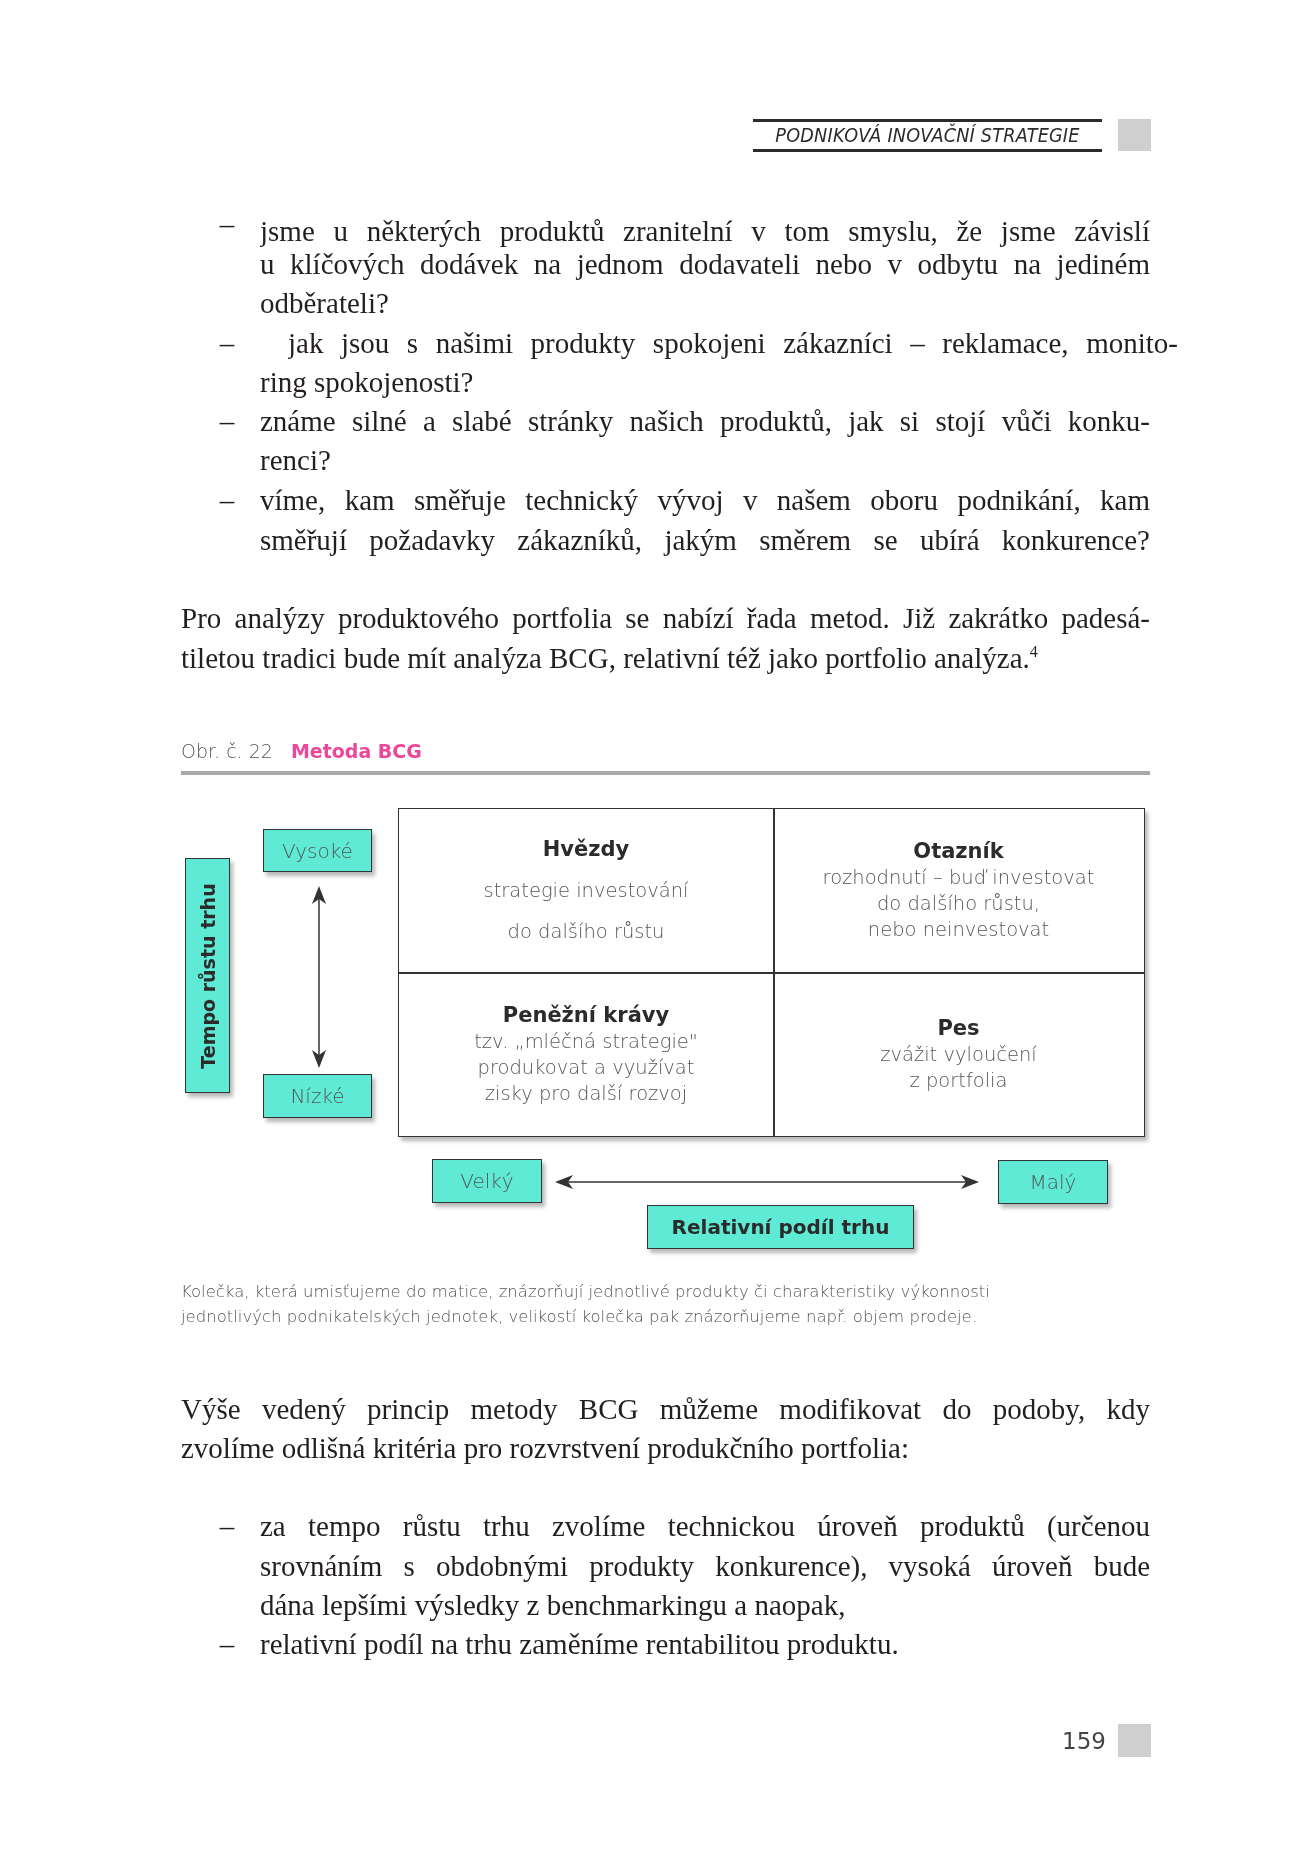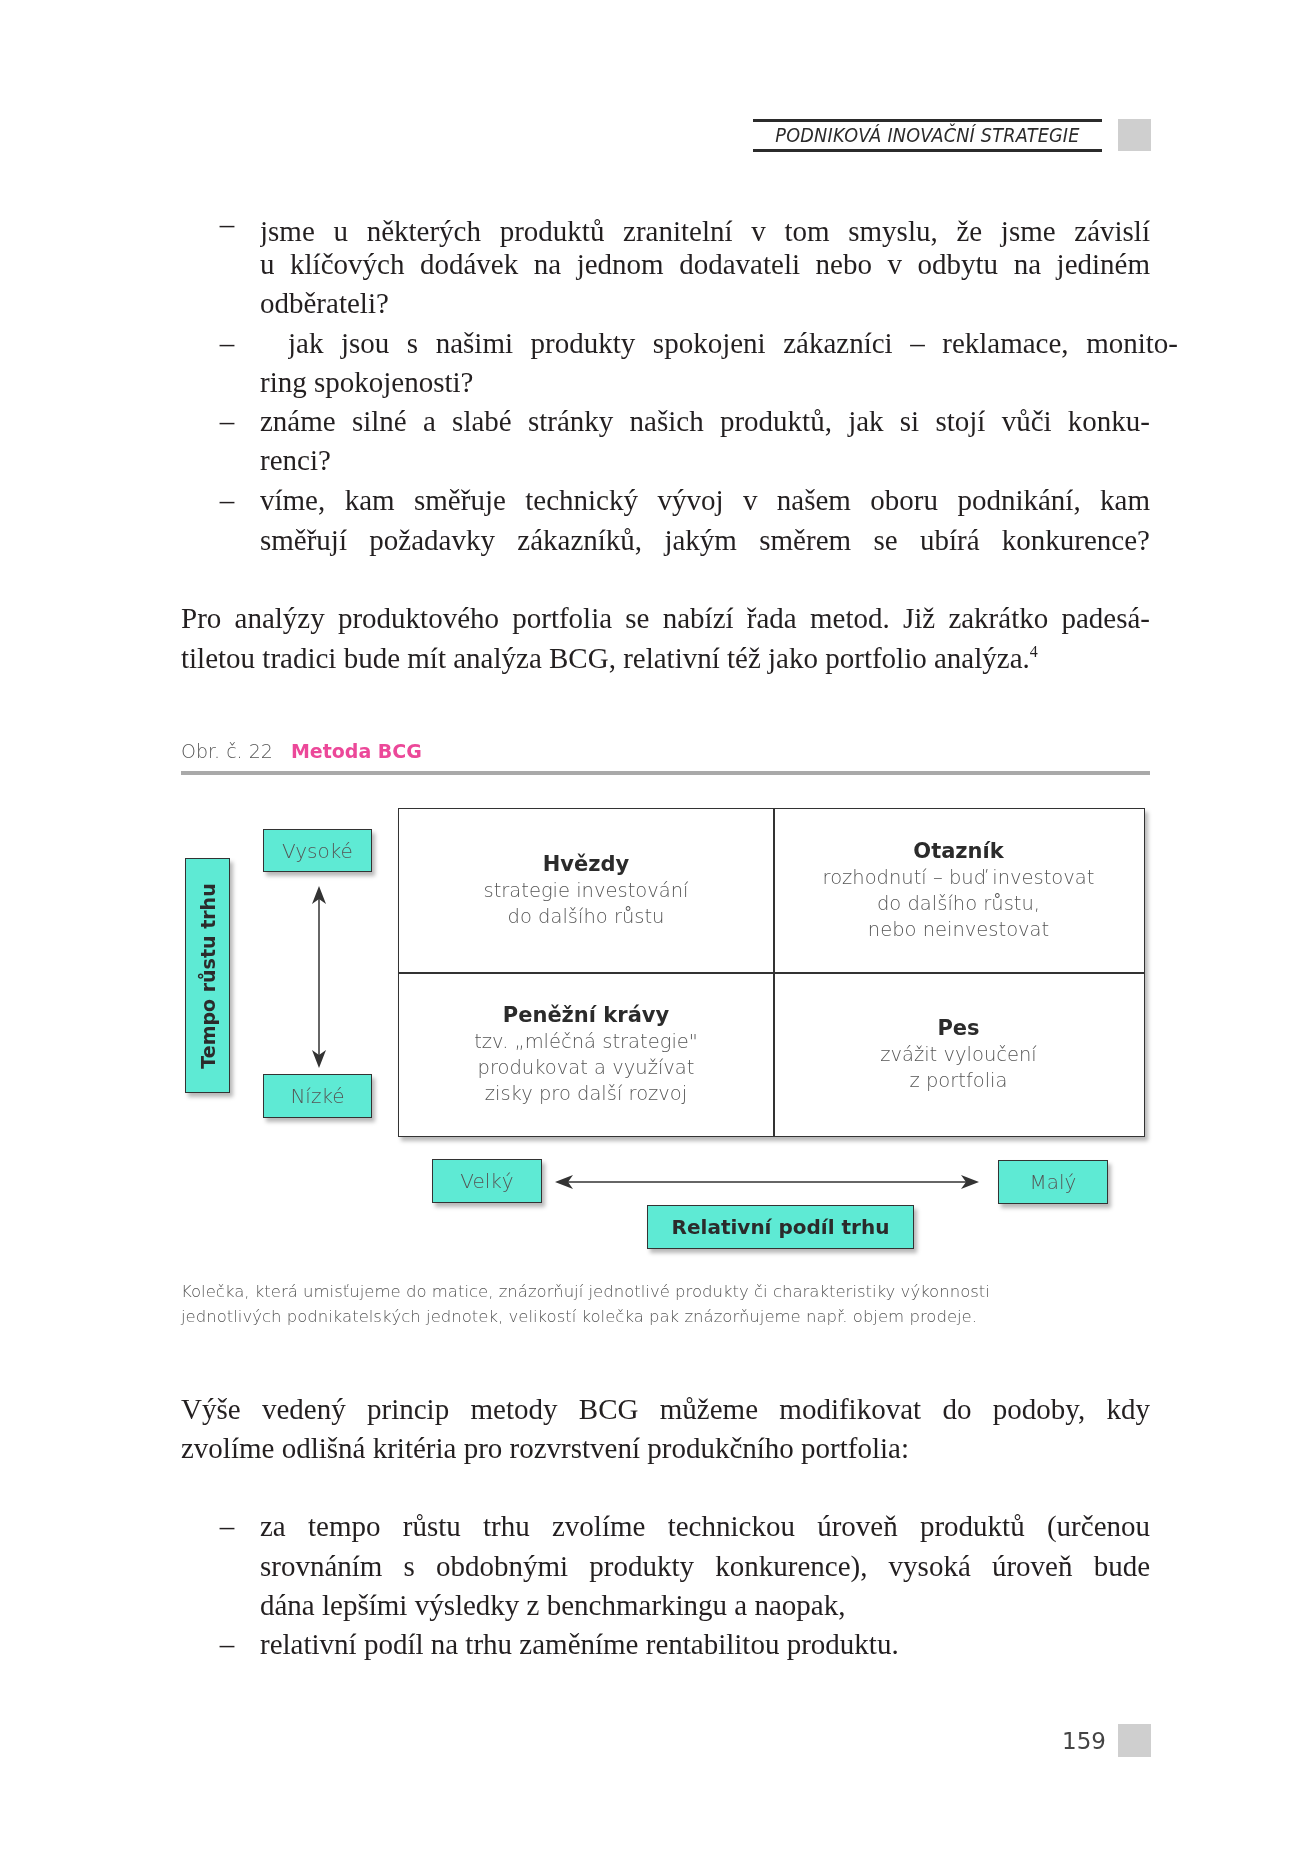--- a/index.html
+++ b/index.html
@@ -111,21 +111,21 @@
   <svg class="abs" style="left:305px; top:884px;" width="28" height="186">
     <line x1="14" y1="10" x2="14" y2="176" stroke="#333" stroke-width="1.5"></line>
     <polygon points="14,2 7,20 14,15 21,20" fill="#333"></polygon>
     <polygon points="14,184 7,166 14,171 21,166" fill="#333"></polygon>
   </svg>
 
   <div class="matrix">
     <div class="m-vline"></div>
     <div class="m-hline"></div>
 
-    <div class="cell" style="left:0; top:0; width:374px; height:163px;">
+    <div class="cell" style="left:0; top:0; width:374px; height:163px;gap:15px;">
       <div class="cell-title">Hvězdy</div>
       <div class="cell-desc">strategie investování</div>
       <div class="cell-desc">do dalšího růstu</div>
     </div>
 
     <div class="cell" style="left:375px; top:0; width:369px; height:163px;">
       <div class="cell-title">Otazník</div>
       <div class="cell-desc">rozhodnutí – buď investovat</div>
       <div class="cell-desc">do dalšího růstu,</div>
       <div class="cell-desc">nebo neinvestovat</div>

